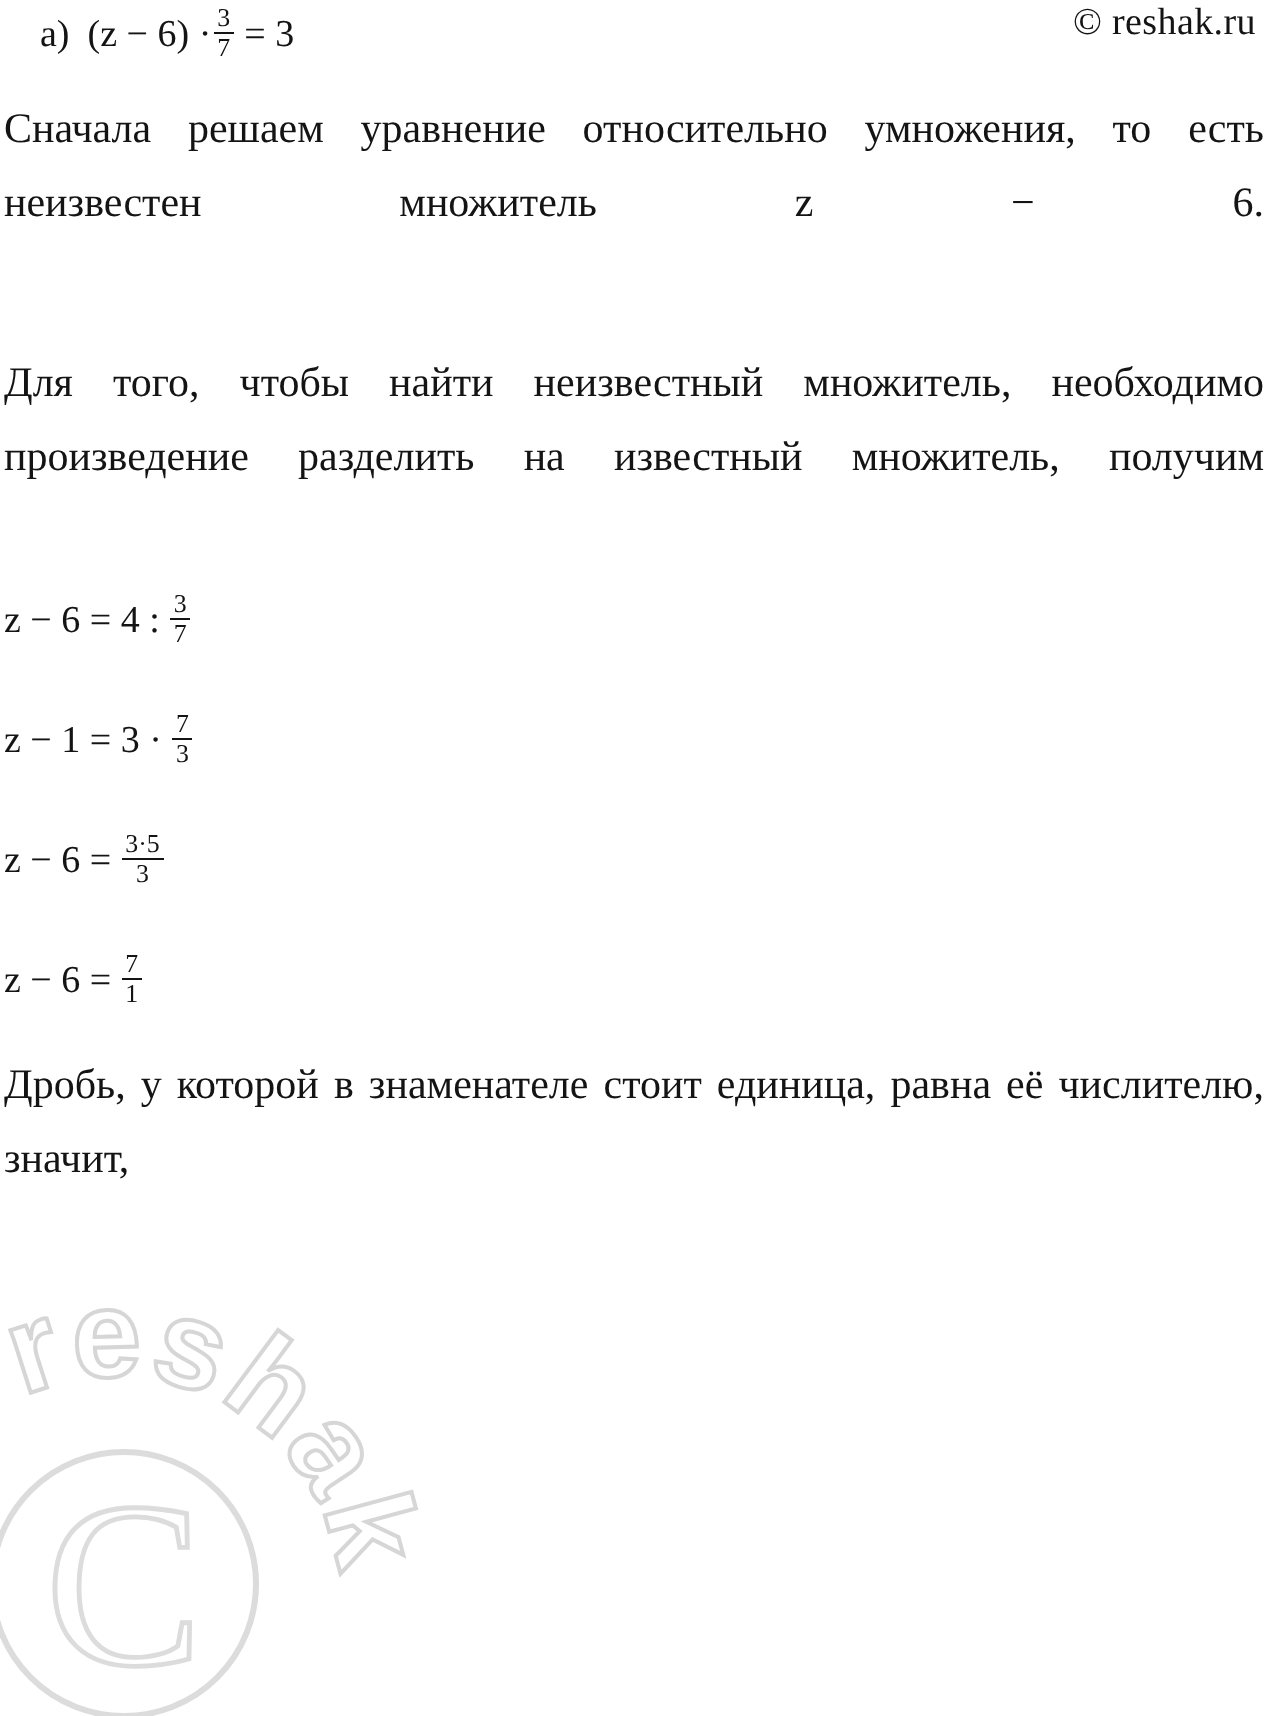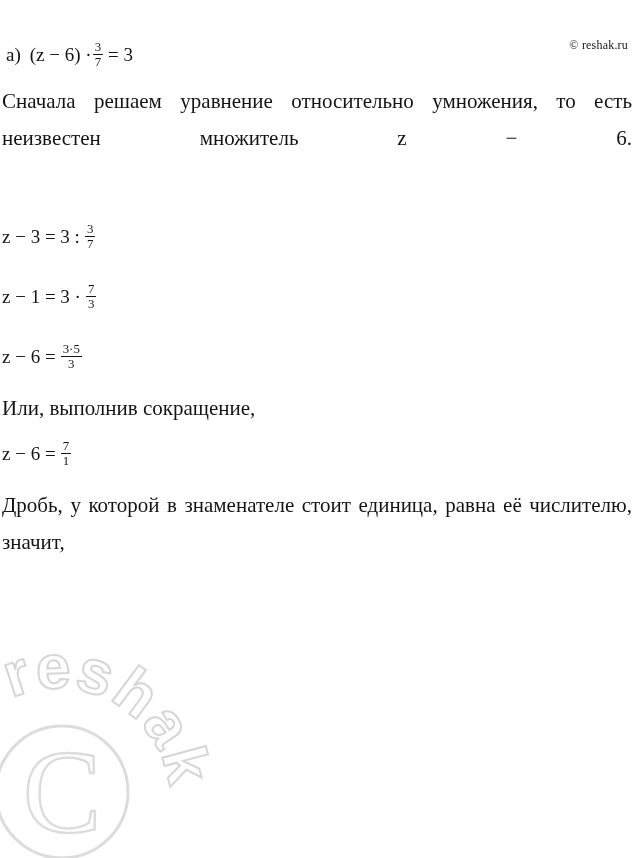--- a/index.html
+++ b/index.html
@@ -31,34 +31,33 @@
     z-index: 2;
     width: 634px;
     padding: 0;
     box-sizing: border-box;
   }
 
   .copyright {
     position: absolute;
     right: 6px;
     top: 2px;
-    font-size: 12px;
+    font-size: 19px;
     line-height: 1;
     letter-spacing: .2px;
     z-index: 3;
     white-space: nowrap;
   }
 
   .heading-line {
     font-size: 19px;
     line-height: 36px;
     height: 36px;
-    padding-left: 6px;
+    padding-left: 20px;
     white-space: nowrap;
-    margin-top: 37px;
   }
 
   p.para {
     margin: 0;
     padding: 0 2px 0 2px;
     font-size: 21px;
     line-height: 37px;
     text-align: justify;
     text-justify: inter-word;
     -webkit-hyphens: none;
@@ -129,25 +128,26 @@
   <div class="heading-line">
     <span>а)</span><span class="nbsp-md"></span><span>(z − 6) ·</span><span class="frac"><span class="num">3</span><span class="den">7</span></span><span class="nbsp-sm"></span><span>= 3</span>
   </div>
 
   <div class="gap-sm"></div>
 
   <p class="para spread">Сначала решаем уравнение относительно умножения, то есть неизвестен множитель  z − 6.</p>
 
   <div class="gap-md"></div>
 
+  <p class="para spread">Для того, чтобы найти неизвестный множитель, необходимо произведение разделить на известный множитель, получим</p>
 
   <div class="gap-sm"></div>
 
   <div class="eq-line">
-    <span>z − 3 = 3 :</span><span class="nbsp-sm"></span><span class="frac"><span class="num">3</span><span class="den">7</span></span>
+    <span>z − 6 = 4 :</span><span class="nbsp-sm"></span><span class="frac"><span class="num">3</span><span class="den">7</span></span>
   </div>
 
   <div class="gap-md"></div>
 
 
   <div class="gap-sm"></div>
 
   <div class="eq-line">
     <span>z − 1 = 3 ·</span><span class="nbsp-sm"></span><span class="frac"><span class="num">7</span><span class="den">3</span></span>
   </div>
@@ -156,21 +156,20 @@
 
 
   <div class="gap-sm"></div>
 
   <div class="eq-line">
     <span>z − 6 =</span><span class="nbsp-sm"></span><span class="frac"><span class="num">3·5</span><span class="den">3</span></span>
   </div>
 
   <div class="gap-md"></div>
 
-  <p class="para">Или, выполнив сокращение,</p>
 
   <div class="gap-sm"></div>
 
   <div class="eq-line">
     <span>z − 6 =</span><span class="nbsp-sm"></span><span class="frac"><span class="num">7</span><span class="den">1</span></span>
   </div>
 
   <div class="gap-md"></div>
 
   <p class="para spread">Дробь, у которой в знаменателе стоит единица, равна её числителю, значит,</p>

